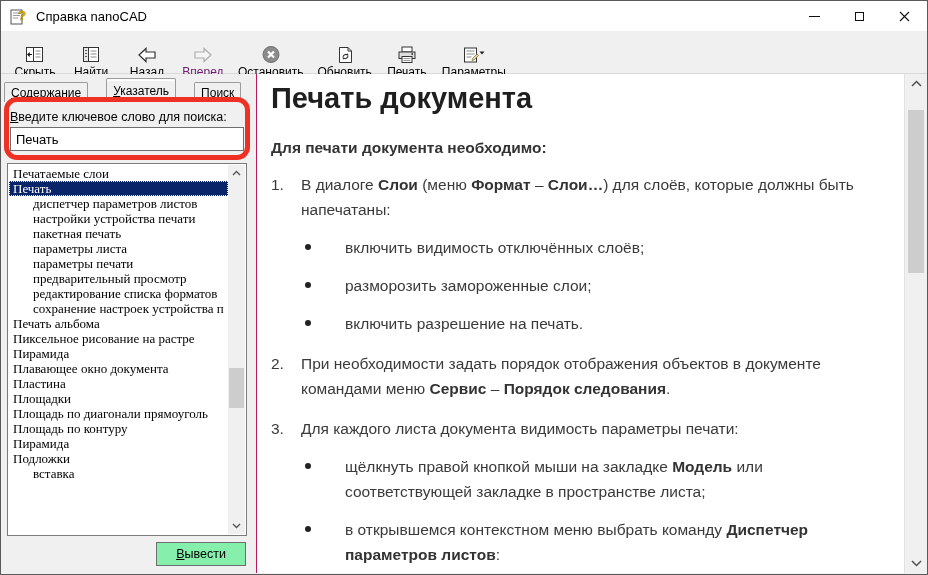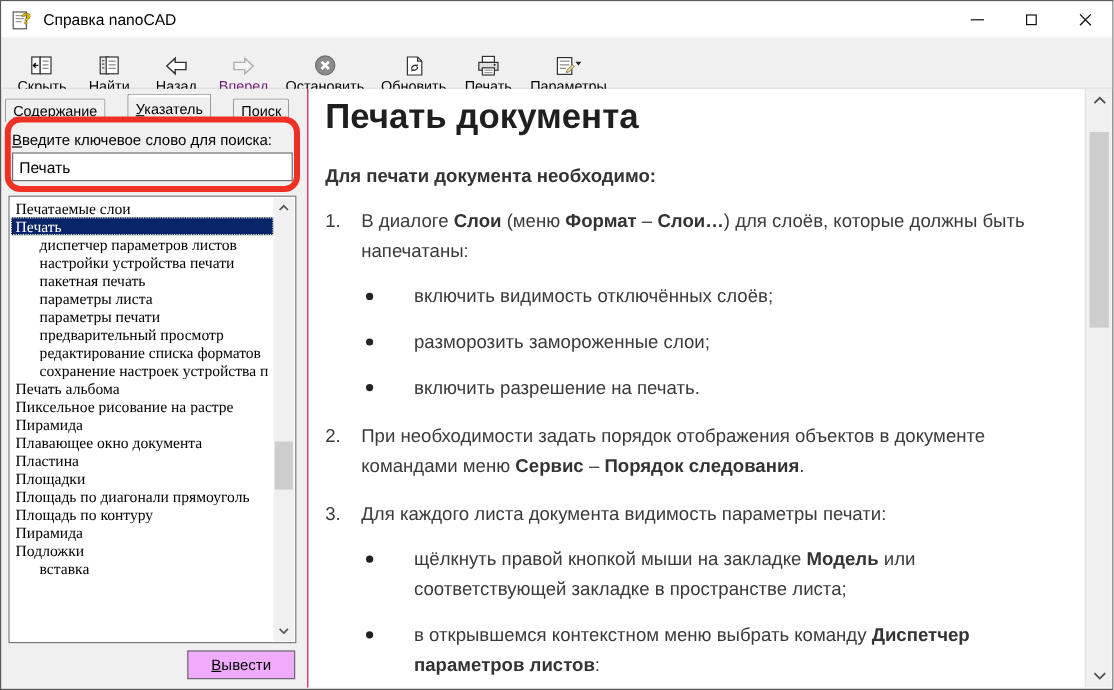--- a/index.html
+++ b/index.html
@@ -44,21 +44,21 @@
   .listbox { position:absolute; left:5px; top:89px; width:240px; height:373px; background:#fff; border:1px solid #7b7b7b; overflow:hidden; }
   .list-rows { position:absolute; left:1px; top:1px; right:18px; bottom:1px; overflow:hidden; padding-top:1px;font-family:Liberation Serif, serif; }
   .list-item { font-size:13px; line-height:15px; height:15px; white-space:nowrap; overflow:hidden; padding-left:4px; color:#000; }
   .list-item.ind { padding-left:24px; }
   .list-item.selected { background:#0a246a; color:#fff; outline:1px dotted #f0f0c0; outline-offset:-1px; }
   .lscroll { position:absolute; top:1px; right:1px; bottom:1px; width:17px; background:#f0f0f0; }
   .lscroll .arr { position:absolute; left:0; width:17px; height:16px; display:flex; align-items:center; justify-content:center; background:#f0f0f0; }
   .lscroll .arr.up { top:0; } .lscroll .arr.down { bottom:0; }
   .lscroll .thumb { position:absolute; left:1px; width:15px; top:203px; height:40px; background:#cdcdcd; }
 
-  .display-btn { position:absolute; right:10px; bottom:7px; width:90px; height:24px; background:#f0abfc; border:1px solid #6e6e6e; font-family:"Liberation Sans",sans-serif; font-size:12.5px; color:#000; }
+  .display-btn { position:absolute; right:10px; bottom:7px; width:90px; height:24px; background:#86efac; border:1px solid #6e6e6e; font-family:"Liberation Sans",sans-serif; font-size:12.5px; color:#000; }
 
   
   .cbody { position:absolute; left:0; top:0; right:22px; bottom:0; padding:6px 18px 0 14px; overflow:hidden; }
   .cbody h1 { font-size:29px; line-height:36px; color:#1f1f1f; font-weight:bold; letter-spacing:0; }
   .intro { margin-top:23px; font-size:15.5px; font-weight:bold; color:#333; }
   .steps { margin-top:2px; }
   .step { display:flex; margin-top:15px; font-size:15.5px; line-height:25px; color:#3a3a3a; }
   .step-num { width:30px; flex:none; }
   .step-text { flex:1; }
   .bullet-row { display:flex; margin-top:13px; margin-left:34px; font-size:15.5px; line-height:25px; color:#3a3a3a;gap:12px; }

